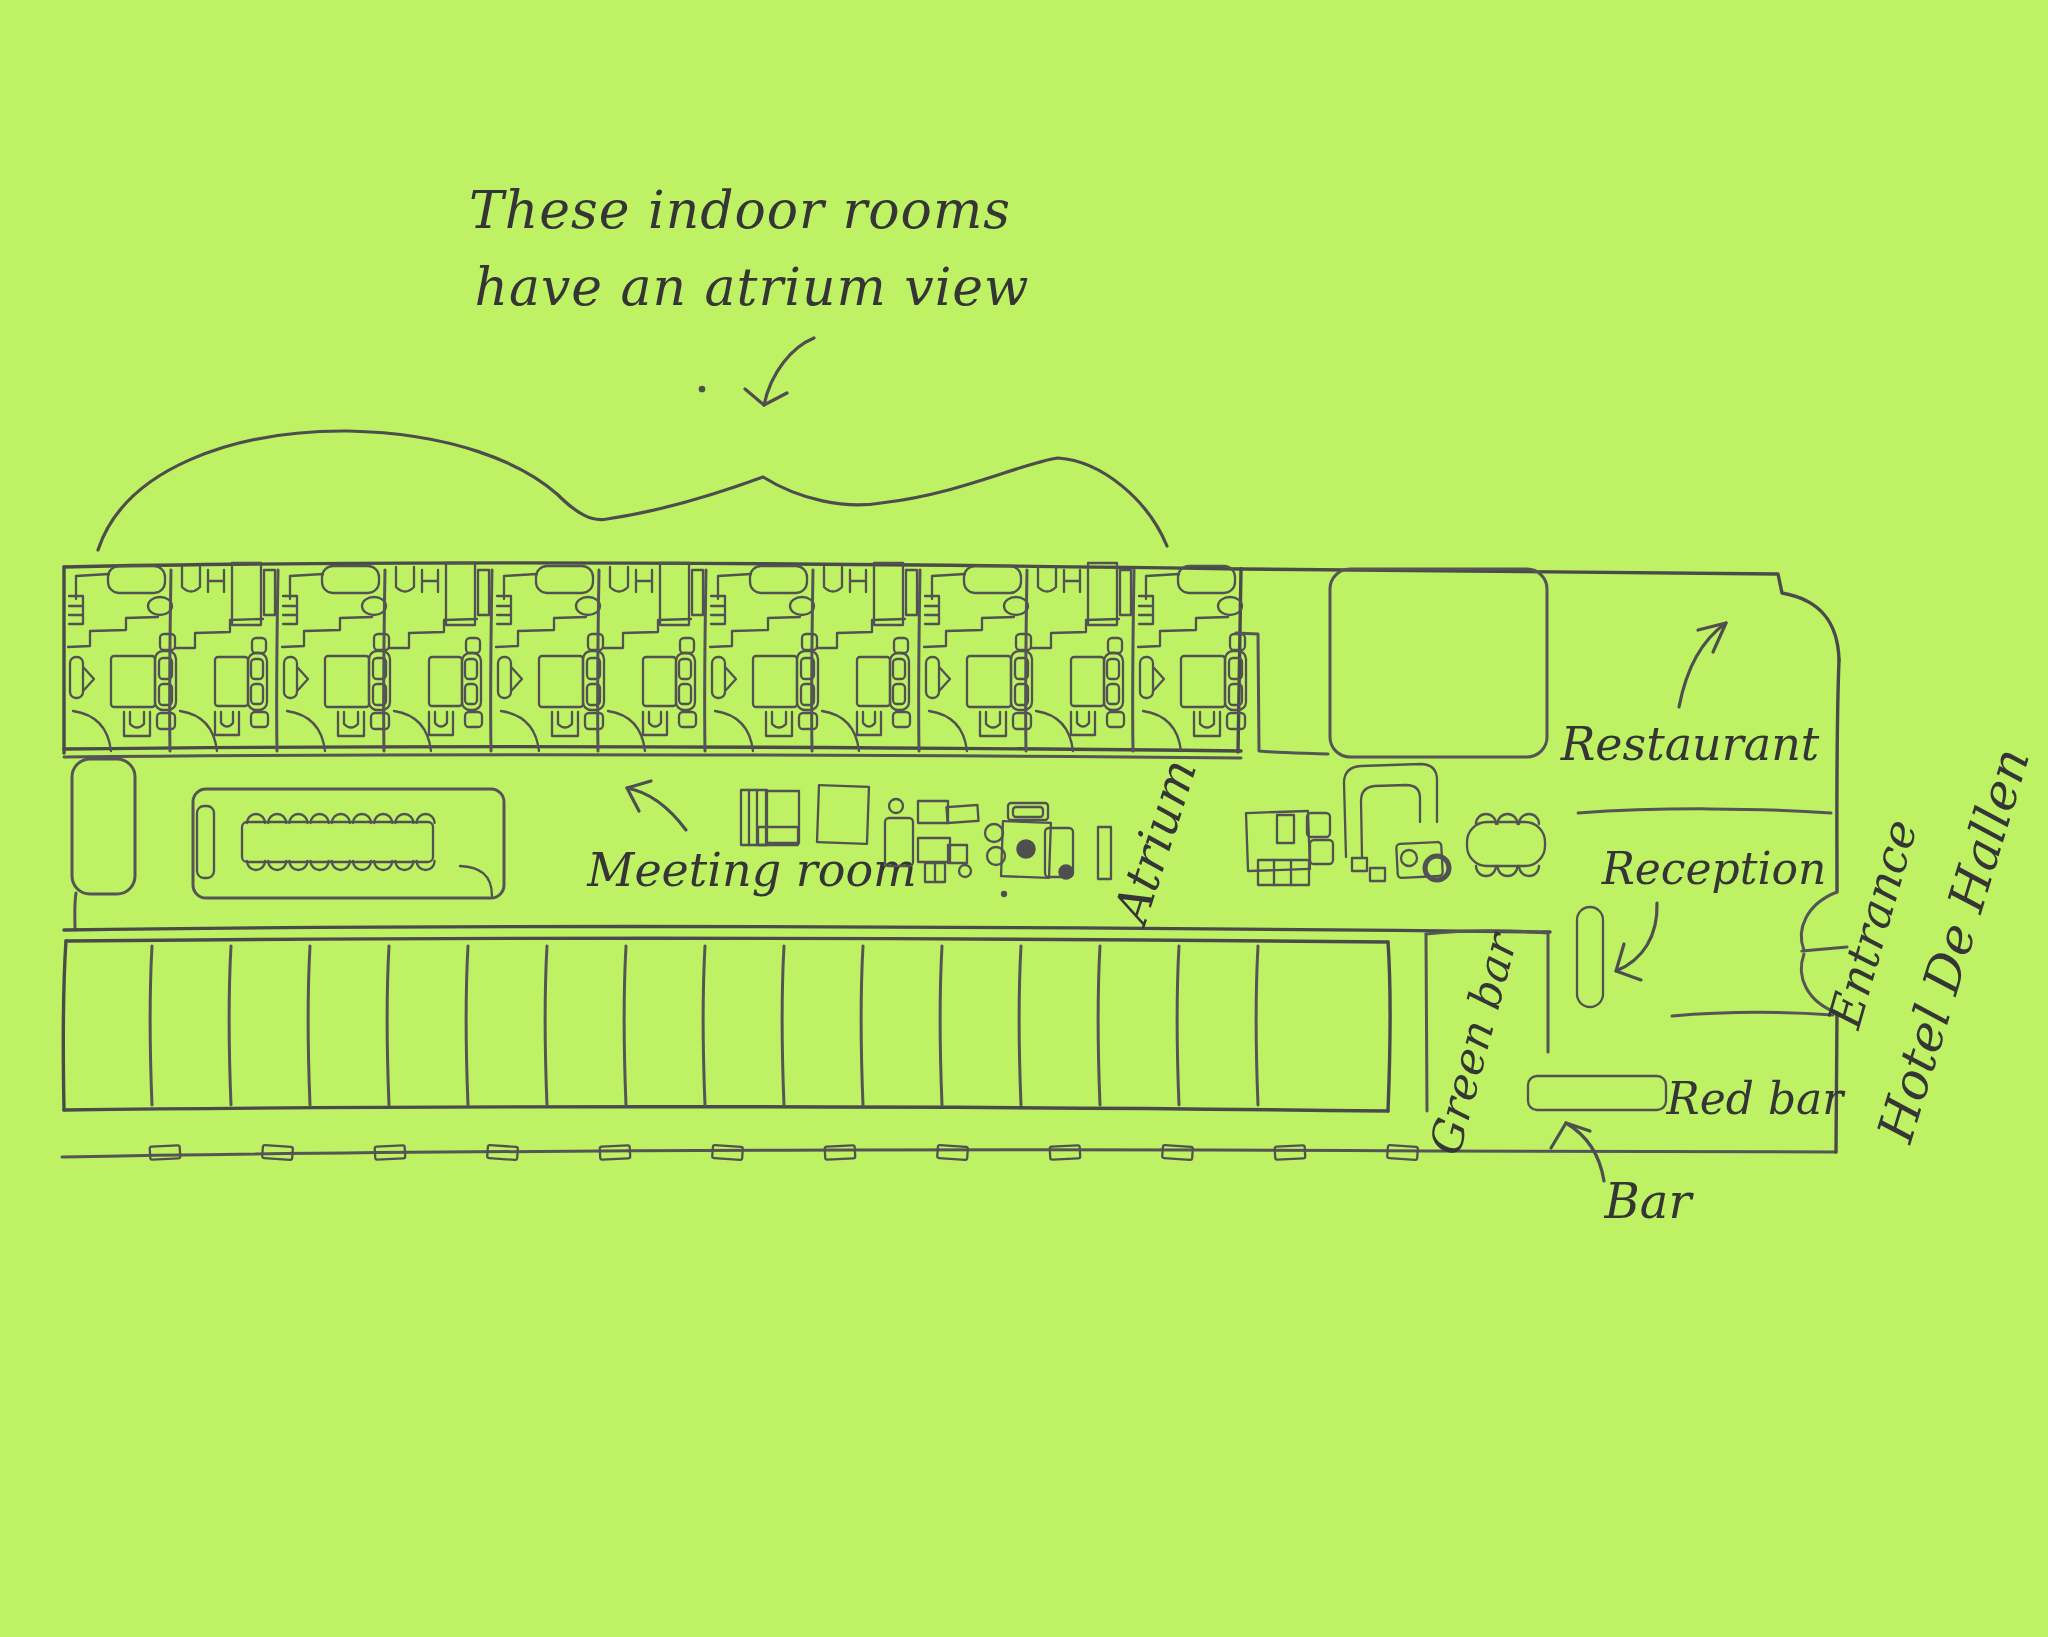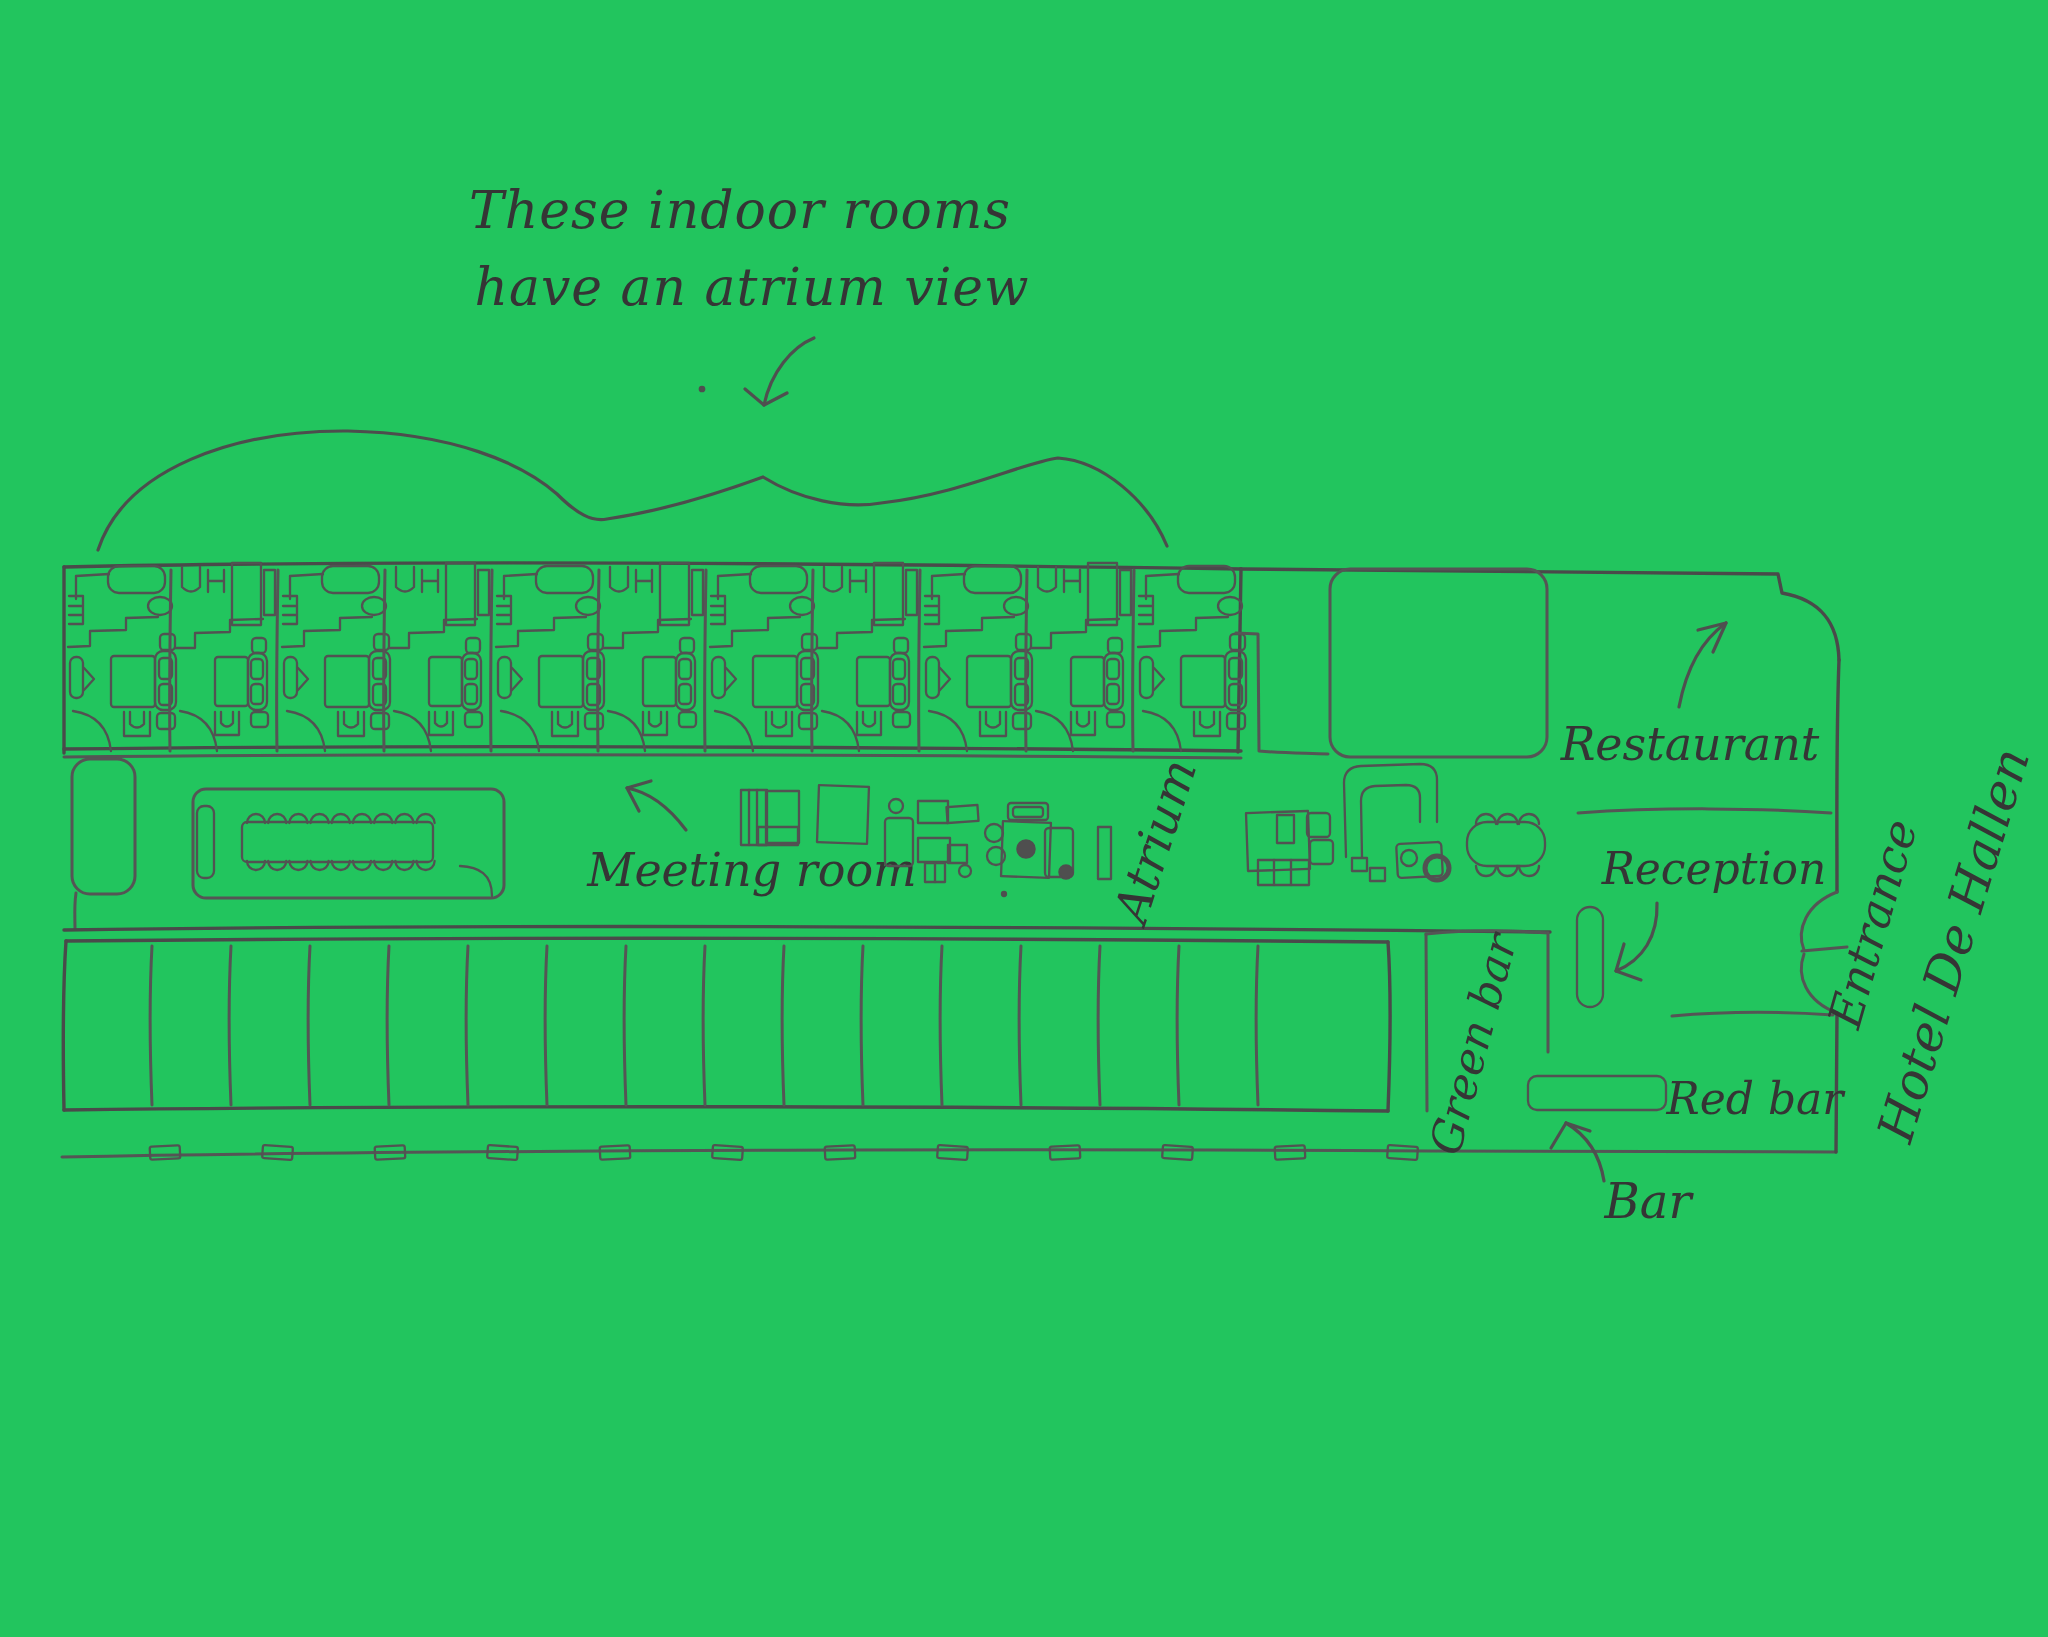--- a/index.html
+++ b/index.html
@@ -1,16 +1,16 @@
 <!DOCTYPE html>
 <html><head>
 <meta charset="utf-8">
 <style>
   html,body{margin:0;padding:0;background:#ffffff;}
-  .canvas{position:relative;width:2048px;height:1637px;background:#22c55e;overflow:hidden;
+  .canvas{position:relative;width:2048px;height:1637px;background:#bef264;overflow:hidden;
           font-family:"DejaVu Serif", serif;}
   svg{display:block;}
   .wall{fill:none;stroke:#4a4a4a;stroke-width:3.4;stroke-linecap:round;stroke-linejoin:round;}
   .wall2{fill:none;stroke:#555555;stroke-width:3;stroke-linecap:round;stroke-linejoin:round;}
   .f{fill:none;stroke:#525252;stroke-width:2.3;stroke-linecap:round;stroke-linejoin:round;}
   .fb{fill:#4f4f4f;stroke:#4f4f4f;stroke-width:1.5;}
   .arrow{fill:none;stroke:#4f4f4f;stroke-width:3.2;stroke-linecap:round;stroke-linejoin:round;}
   .brace{fill:none;stroke:#4d4d4d;stroke-width:3.2;stroke-linecap:round;}
   .script{font-family:"DejaVu Serif", serif;font-style:italic;fill:#353535;}
   .big{font-size:52px;letter-spacing:1px;}

